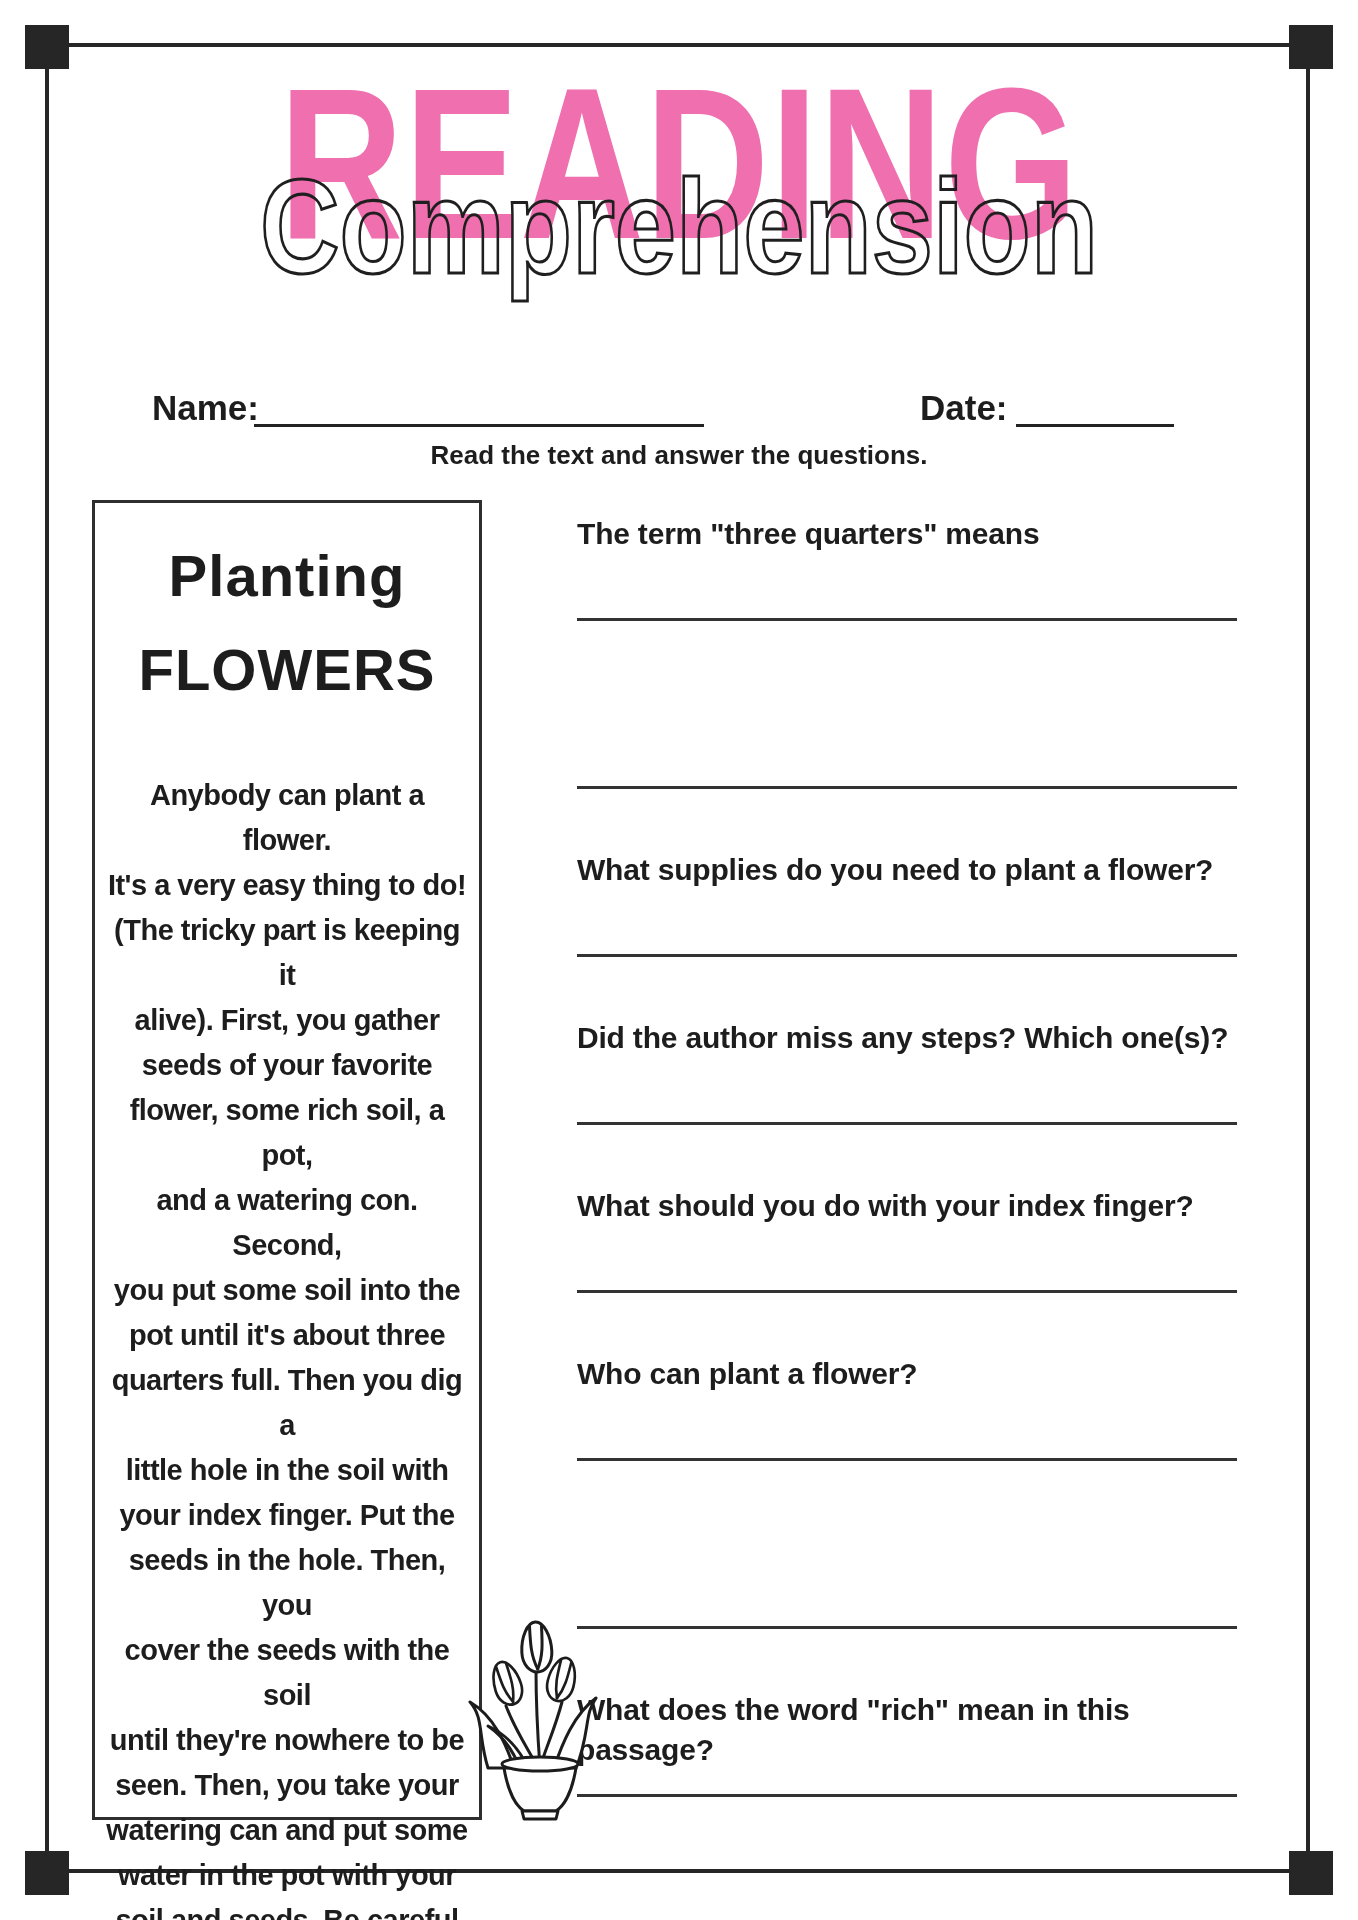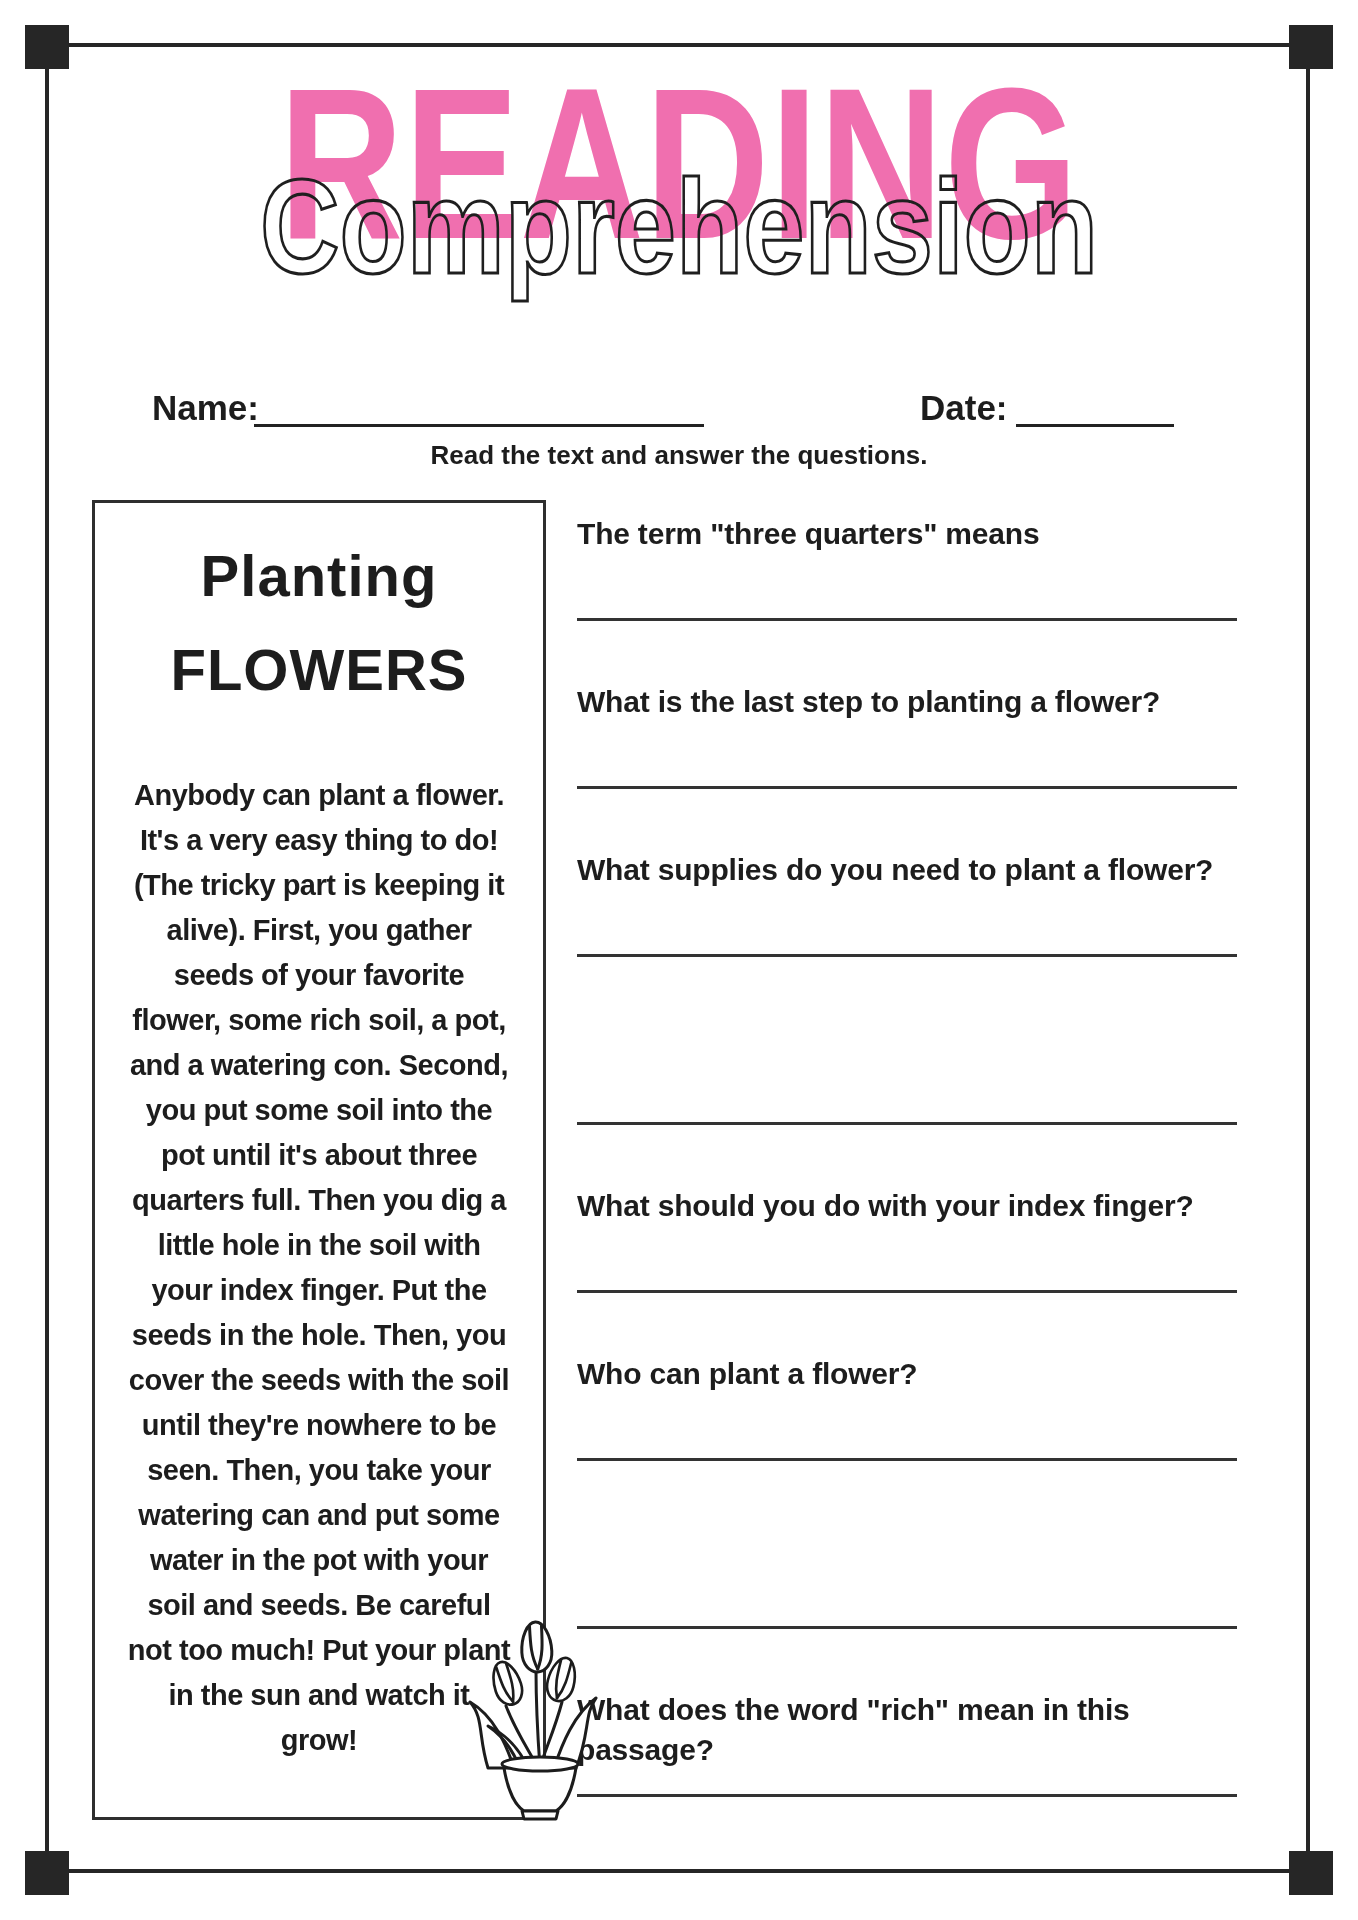--- a/index.html
+++ b/index.html
@@ -24,21 +24,21 @@
   .field-label { position:absolute; font-size:35px; font-weight:600; }
   .name-label { left:152px; top:388px;text-align:right; }
   .date-label { left:920px; top:388px; }
   .rule { position:absolute; border-top:3px solid #222; }
   .name-rule { left:254px; top:424px; width:450px; }
   .date-rule { left:1016px; top:424px; width:158px; }
 
   .instruction { position:absolute; top:440px; left:0; width:100%; text-align:center;
     font-size:26px; font-weight:600; }
 
-  .passage-box { position:absolute; left:92px; top:500px; width:454px; height:1320px;
+  .passage-box { position:absolute; left:92px; top:500px; width:390px; height:1320px;
     border:3px solid #2e2e2e; z-index:1; }
   .passage-title { padding-top:26px; text-align:center; font-size:58px; font-weight:700;
     line-height:94px; letter-spacing:1px; }
   .passage-body { position:absolute; top:270px; left:10px; right:10px; text-align:center;
     font-size:29px; font-weight:600; letter-spacing:-0.5px; line-height:45px;
     white-space:pre-line; }
 
   .flower-art { position:absolute; left:458px; top:1618px; width:140px; height:204px; z-index:2; }
 
   .questions-col { position:absolute; left:577px; top:500px; width:660px; }
@@ -128,30 +128,30 @@
     <path d="M64,193 L100,193 L98,201 L66,201 Z"></path>
   </svg>
 
   <div class="questions-col">
     <div class="q-block">
       <div class="q-text">The term "three quarters" means</div>
       <div class="answer-rule"></div>
     </div>
 
     <div class="q-block">
-      <div class="q-text">What is the last step to planting a flower?</div>
       <div class="answer-rule"></div>
     </div>
 
     <div class="q-block">
       <div class="q-text">What supplies do you need to plant a flower?</div>
       <div class="answer-rule"></div>
     </div>
 
     <div class="q-block">
+      <div class="q-text">Did the author miss any steps? Which one(s)?</div>
       <div class="answer-rule"></div>
     </div>
 
     <div class="q-block">
       <div class="q-text">What should you do with your index finger?</div>
       <div class="answer-rule"></div>
     </div>
 
     <div class="q-block">
       <div class="q-text">Who can plant a flower?</div>

